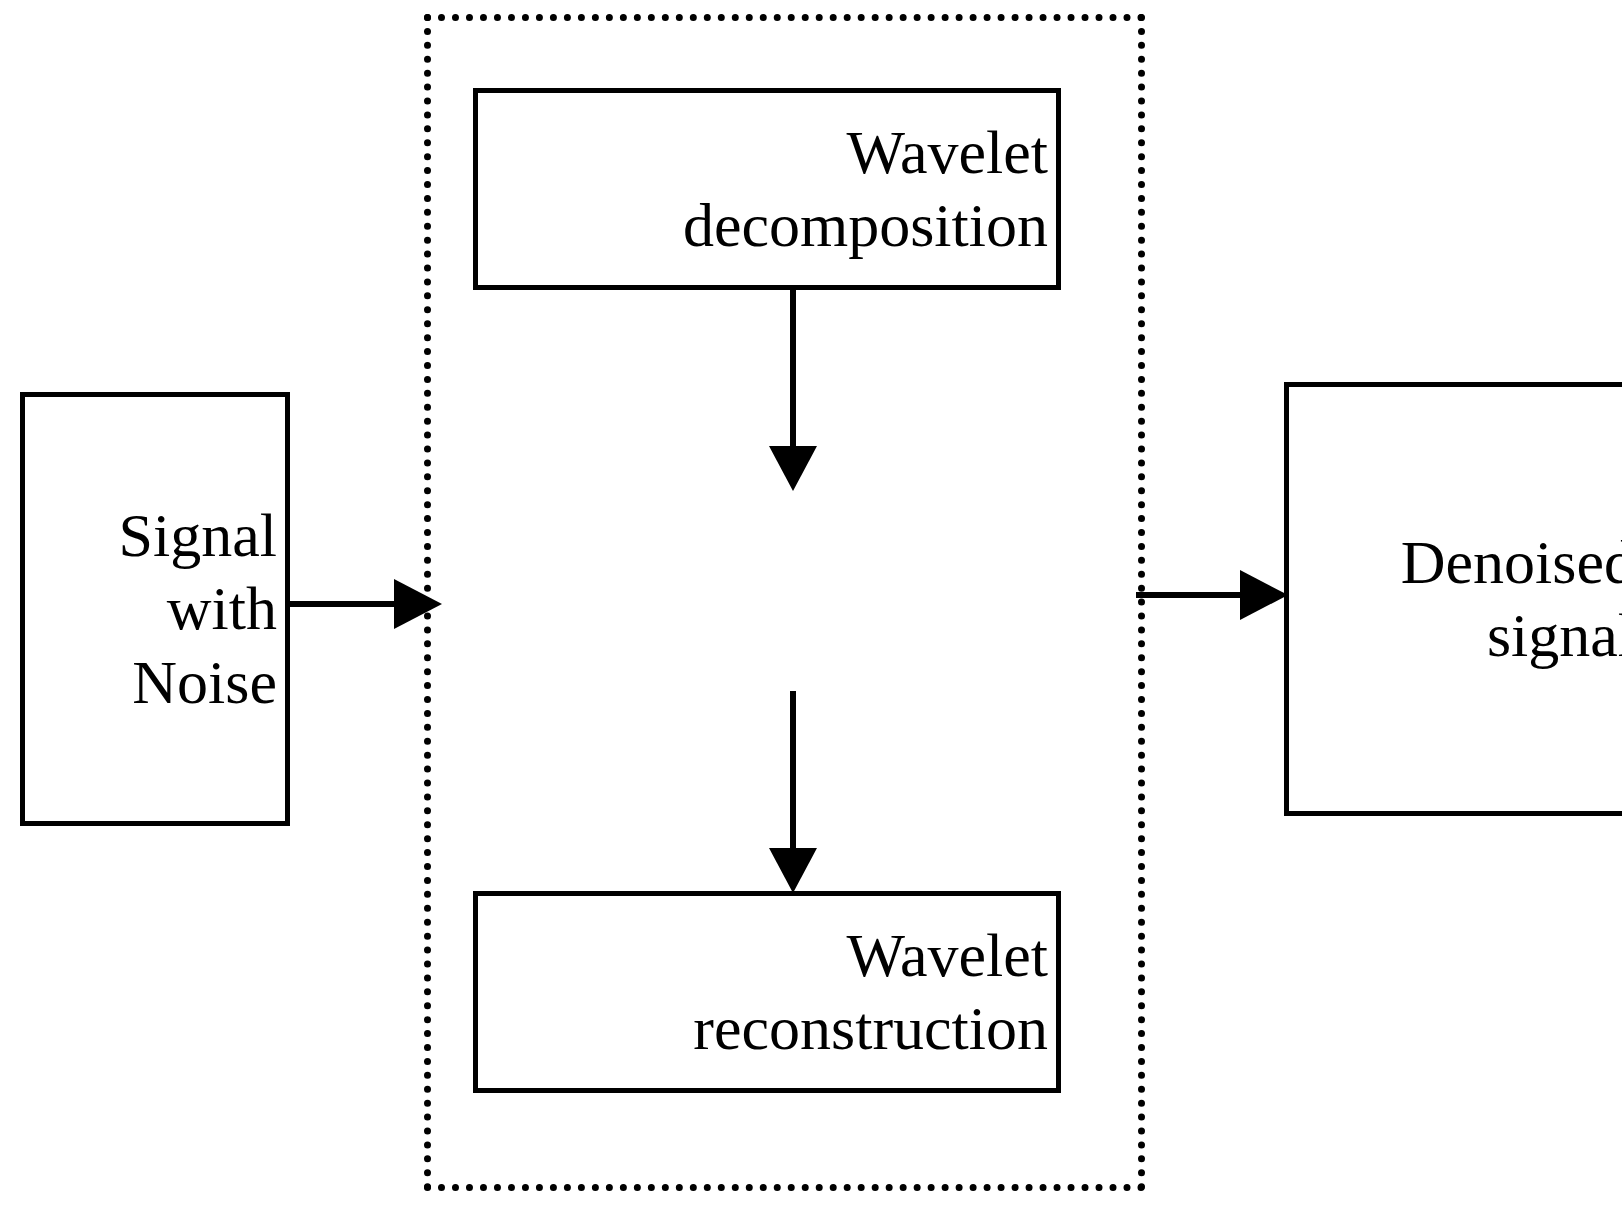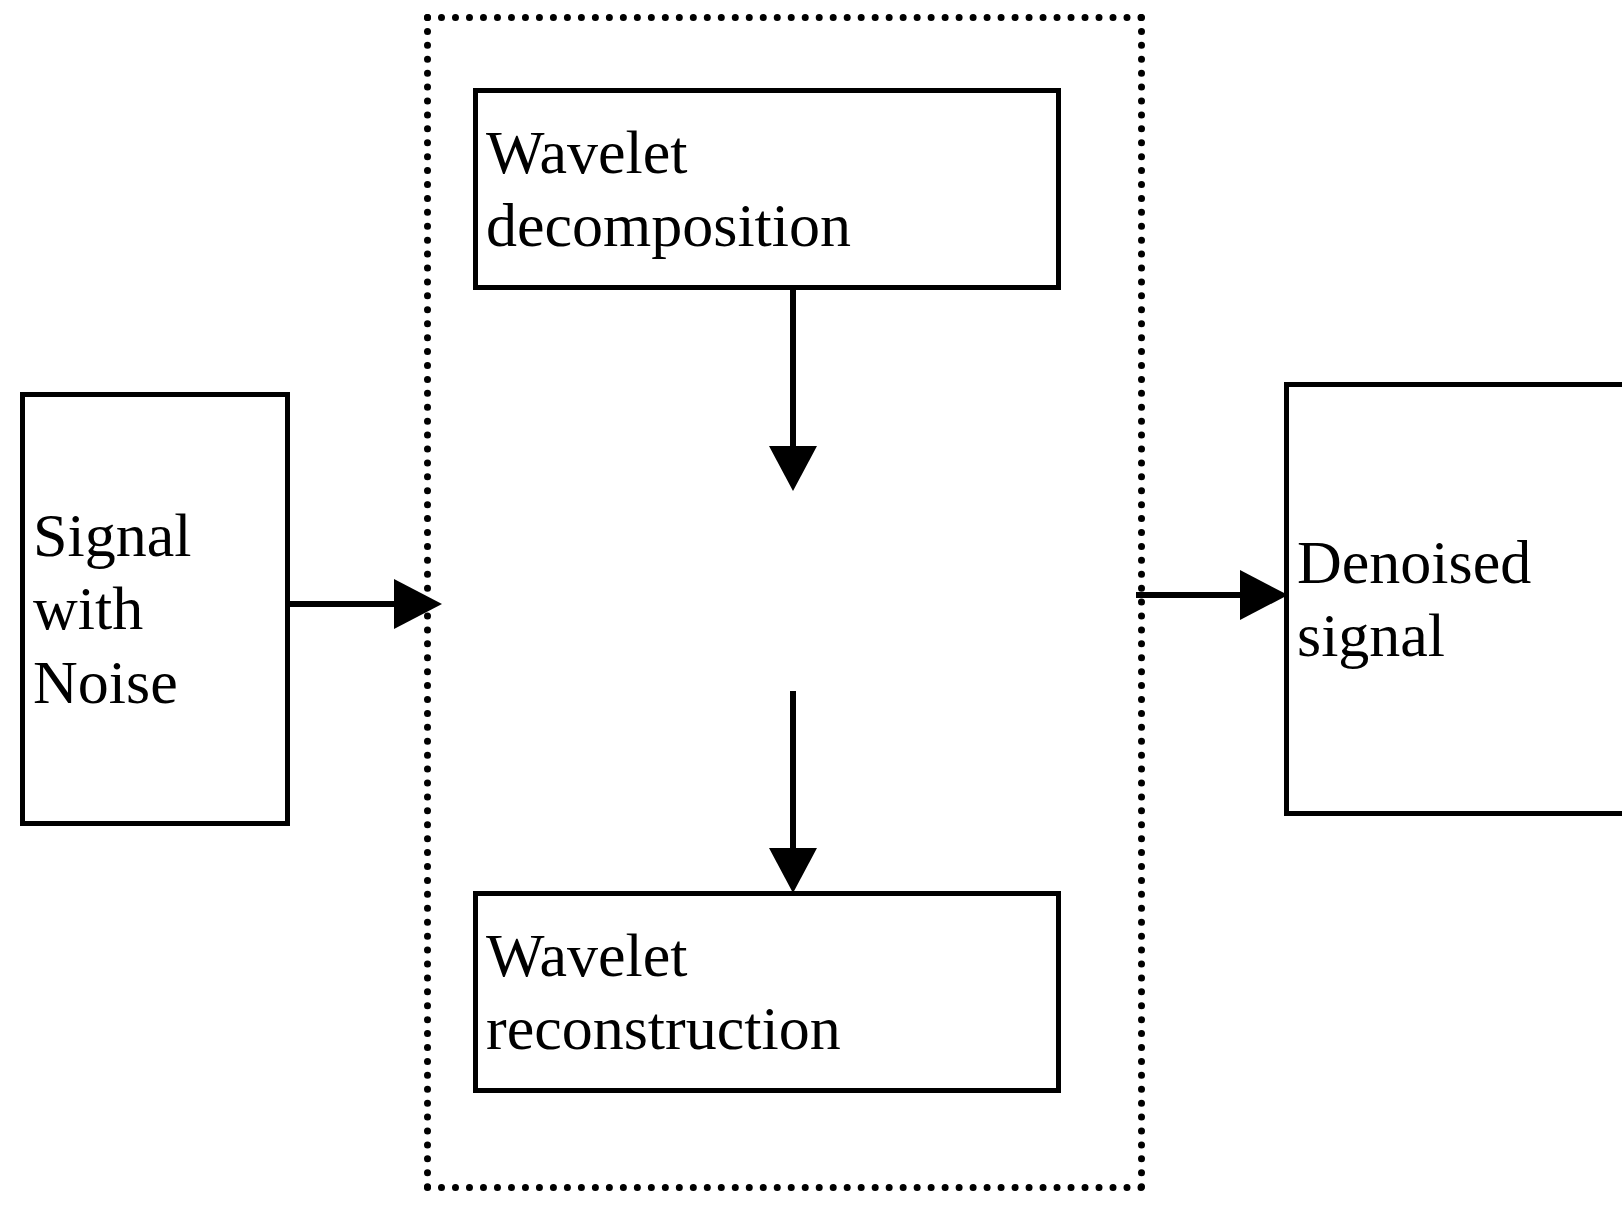--- a/index.html
+++ b/index.html
@@ -18,21 +18,21 @@
 
   
   .box {
     position: absolute;
     box-sizing: border-box;
     background: #ffffff;
     border: 5px solid #000000;
     display: flex;
     align-items: center;
     justify-content: center;
-    text-align: left;
+    text-align: right;
     color: #000000;
     line-height: 1.18;
     z-index: 3;
   }
   .box .label {
     display: block;
     width: 100%;
     padding: 0 8px;
     white-space: pre-line;
   }

